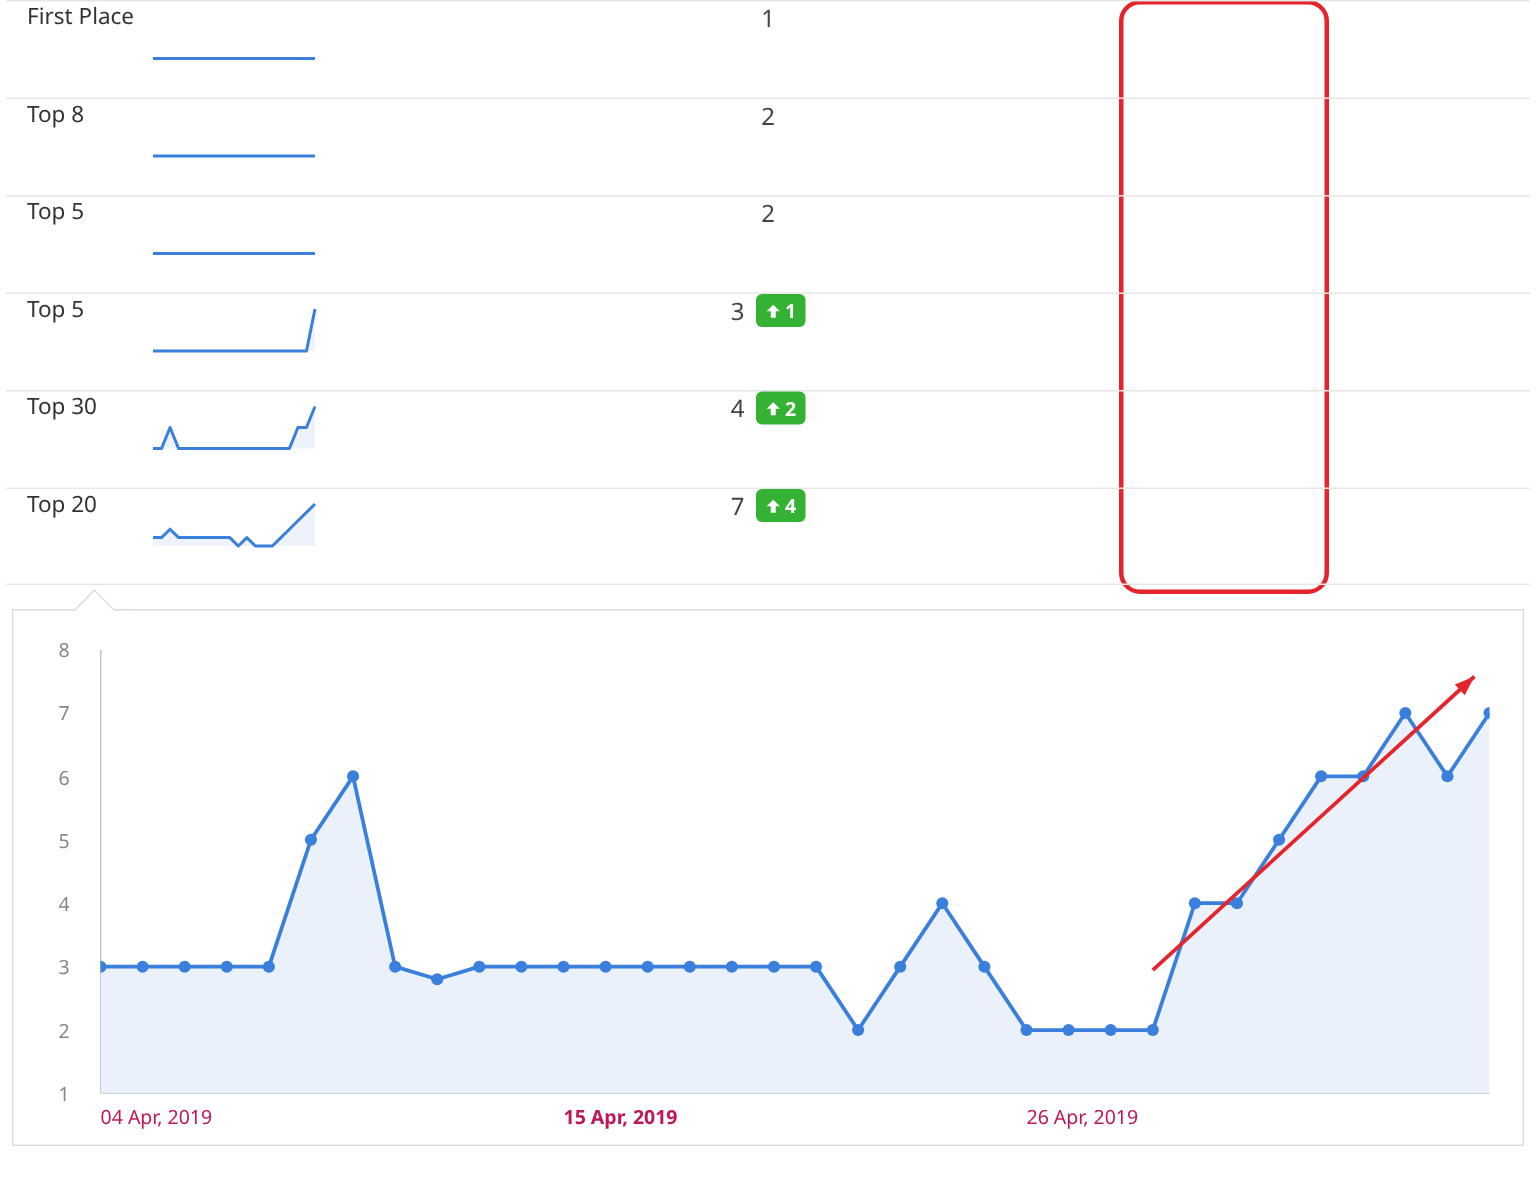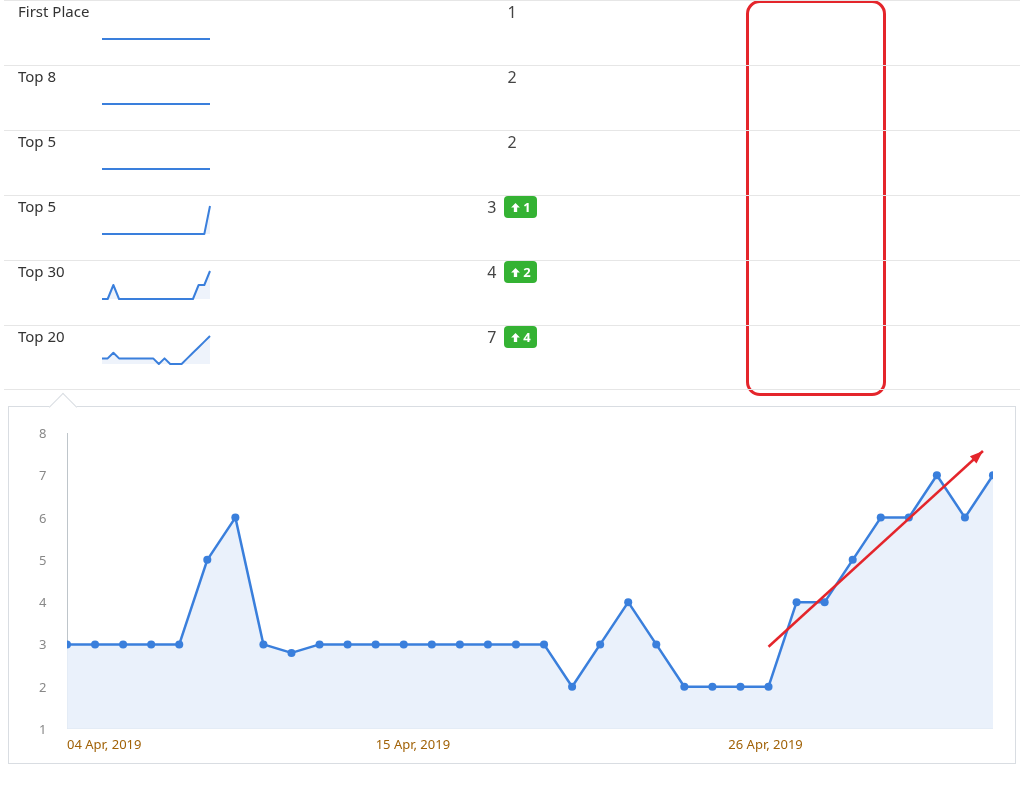--- a/index.html
+++ b/index.html
@@ -43,21 +43,21 @@
 }
 .notch{
   position:absolute;top:-10px;left:44px;width:20px;height:20px;
   background:#fff;border-left:1px solid #d9dde2;border-top:1px solid #d9dde2;
   transform:rotate(45deg);
 }
 .plot{position:relative;height:296px}
 .yaxis{position:absolute;left:-28px;top:0;bottom:0}
 .ytick{position:absolute;left:0;transform:translateY(-50%);font-size:13px;color:#888}
 .xaxis{position:absolute;left:0;right:0;bottom:-24px;height:18px}
-.xtick{position:absolute;font-size:13px;color:#a16207;top:0;transform:translateX(0)}
+.xtick{position:absolute;font-size:13px;color:#be185d;top:0;transform:translateX(0)}
 .axis-line{stroke:#7f8c96;stroke-width:1}
 .series-line{stroke:#3a7fdc;stroke-width:2.5;fill:none;stroke-linejoin:round}
 .series-area{fill:#e8f0fb;opacity:.9}
 .pt{fill:#3a7fdc}
 .arrow{stroke:#e4252b;stroke-width:2.5;fill:none}
 .arrow-head{fill:#e4252b}
 
 
 .sp-bg{fill:#eef3fb}
 .sp-ln{stroke:#3a7fdc;stroke-width:2;fill:none;stroke-linejoin:round}
@@ -198,17 +198,17 @@
         <circle class="pt" cx="808.4848484848485" cy="84.57142857142856" r="4"></circle>
         <circle class="pt" cx="836.3636363636364" cy="84.57142857142856" r="4"></circle>
         <circle class="pt" cx="864.2424242424242" cy="42.285714285714306" r="4"></circle>
         <circle class="pt" cx="892.1212121212121" cy="84.57142857142856" r="4"></circle>
         <circle class="pt" cx="920" cy="42.285714285714306" r="4"></circle>
         <line class="arrow" x1="696.969696969697" y1="213.71428571428572" x2="910" y2="18"></line>
         <path class="arrow-head" d="M910,18 L903.5632129151438,30.43252878638245 L897.0676187456547,23.362230421406615 Z"></path>
       </svg>
     <div class="xaxis">
         <div class="xtick" style="left: 0%;">04 Apr, 2019</div>
-        <div class="xtick" style="left: 33.3333%;">15 Apr, 2019</div>
-        <div class="xtick" style="left: 66.6667%; margin-left: 44px;">26 Apr, 2019</div>
+        <div class="xtick" style="left: 33.3333%; font-weight: bold;">15 Apr, 2019</div>
+        <div class="xtick" style="left: 66.6667%;">26 Apr, 2019</div>
       </div>
   </div>
 </div>
 
 </body></html>

